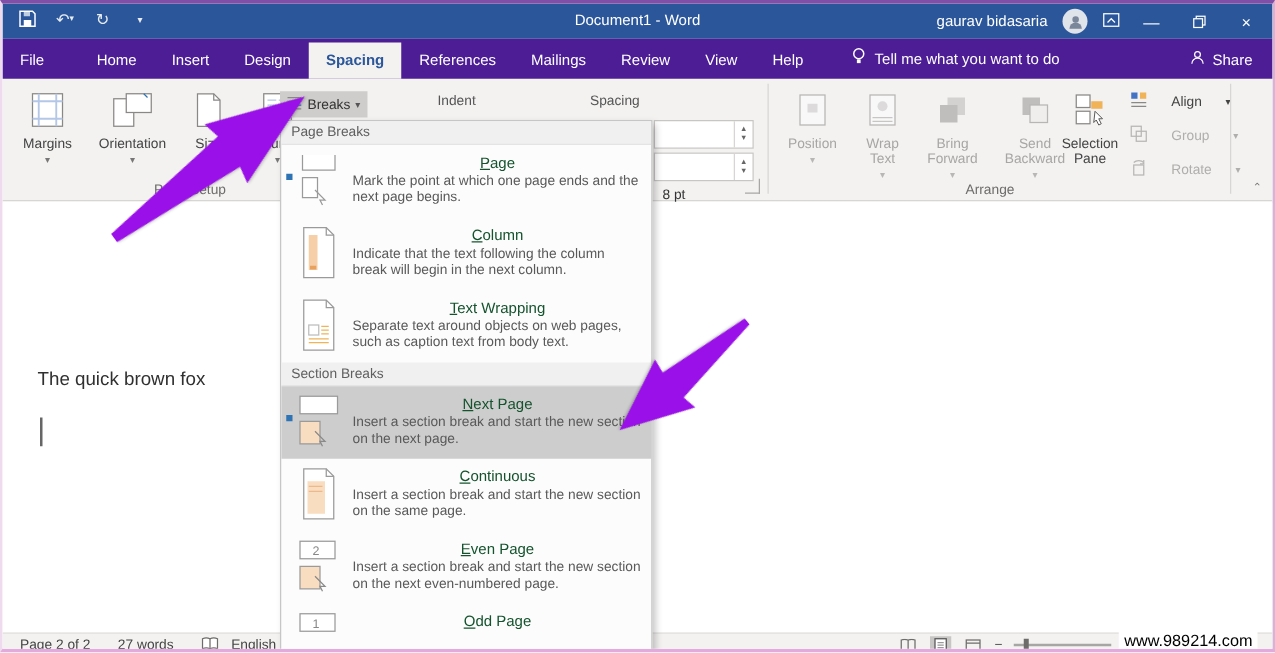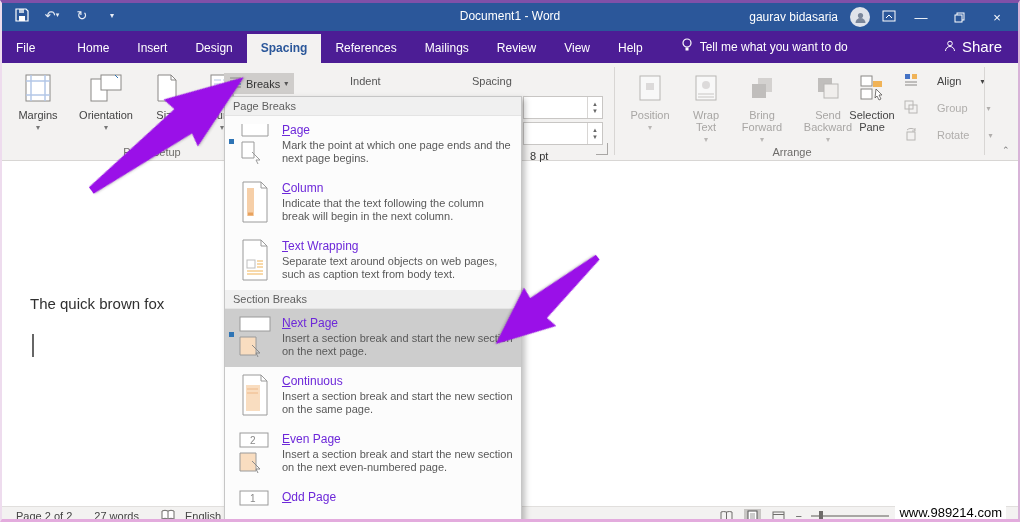--- a/index.html
+++ b/index.html
@@ -17,21 +17,21 @@
   .title-center { left:0; top:6px; width:100%; text-align:center; font-size:12px; color:#fff; }
   .tb-right { right:8px; top:0; height:28px; display:flex; align-items:center; gap:12px; color:#fff; font-size:12px; }
   .avatar { width:20px; height:20px; border-radius:50%; background:#dfe3ea; display:flex; align-items:center; justify-content:center; }
   .winbtn { width:26px; height:22px; display:flex; align-items:center; justify-content:center; font-size:13px; color:#fff; }
 
   
   .tabbar { left:0; top:28px; width:100%; height:32px; background:#4c1d95; display:flex; align-items:flex-end; z-index:3; }
   .tab { color:#fff; font-size:12px; padding:7px 14px 8px 14px; white-space:nowrap; }
   .tab.active { background:#f3f2f1; color:#2b579a; font-weight:bold; }
   .tellme { display:flex; align-items:center; gap:7px; color:#fff; font-size:12px; padding:7px 10px 8px 24px; }
-  .share { margin-left:auto; display:flex; align-items:center; gap:6px; color:#fff; font-size:15px; padding:7px 16px 8px 10px; }
+  .share { margin-left:auto; display:flex; align-items:center; gap:6px; color:#fff; font-size:12px; padding:7px 16px 8px 10px; }
 
   
   .ribbon { left:0; top:60px; width:100%; height:98px; background:#f3f2f1; border-bottom:1px solid #d8d6d4; z-index:2; }
   .rbtn { position:absolute; top:4px; height:86px; display:flex; flex-direction:column; align-items:center; padding-top:4px; }
   .ricon { height:34px; display:flex; align-items:center; justify-content:center; }
   .rlabel { font-size:11px; color:#444; text-align:center; line-height:12px; margin-top:4px; }
   .rlabel.dis { color:#a8a6a4; }
   .rcaret { font-size:8px; color:#777; margin-top:2px; }
   .rcaret.dis { color:#b9b7b5; }
   .grouplabel { position:absolute; top:83px; font-size:11px; color:#6e6c6a; text-align:center; }
@@ -59,21 +59,21 @@
   .menu { left:222px; top:93px; width:298px; height:429px; background:#fcfcfc; border:1px solid #c6c6c6;
           box-shadow:3px 3px 6px rgba(0,0,0,.25); z-index:5; display:flex; flex-direction:column; overflow:hidden; }
   .mhdr { height:19px; background:#f0f0f0; border-bottom:1px solid #e4e4e4; font-size:11px; color:#5f5f5f;
           display:flex; align-items:center; padding-left:8px; flex:0 0 auto; }
   .mi { display:flex; align-items:flex-start; padding:5px 6px 5px 4px; flex:0 0 58px; position:relative; }
   .mi.hl { background:#cdcdcd; }
   .mi-marker { width:5px; height:5px; background:#2e74b5; margin:18px 2px 0 0; flex:0 0 auto; }
   .mi-marker.none { background:transparent; }
   .mi-iconbox { width:38px; height:46px; flex:0 0 auto; display:flex; align-items:center; justify-content:center; }
   .mi-text { margin-left:8px; width:232px; }
-  .mi-title { display:block; font-size:12px; color:#6d28d9; margin:2px 0 2px 0; }
+  .mi-title { display:block; font-size:12px; color:#14532d; margin:2px 0 2px 0;text-align:center; }
   .mi-title::first-letter { text-decoration:underline; }
   .mi-desc { display:block; font-size:11px; color:#595959; line-height:13px; }
 
   
   .statusbar { left:0; top:503px; width:100%; height:19px; background:#f3f2f1; border-top:1px solid #e1dfdd;
                display:flex; align-items:center; font-size:11px; color:#444; z-index:4; }
   .sb-item { margin-left:14px; white-space:nowrap; }
   .sb-right { margin-left:auto; display:flex; align-items:center; gap:9px; margin-right:4px; }
   .viewicon { width:17px; height:15px; display:flex; align-items:center; justify-content:center; }
   .viewicon.active { background:#c8c6c4; }

